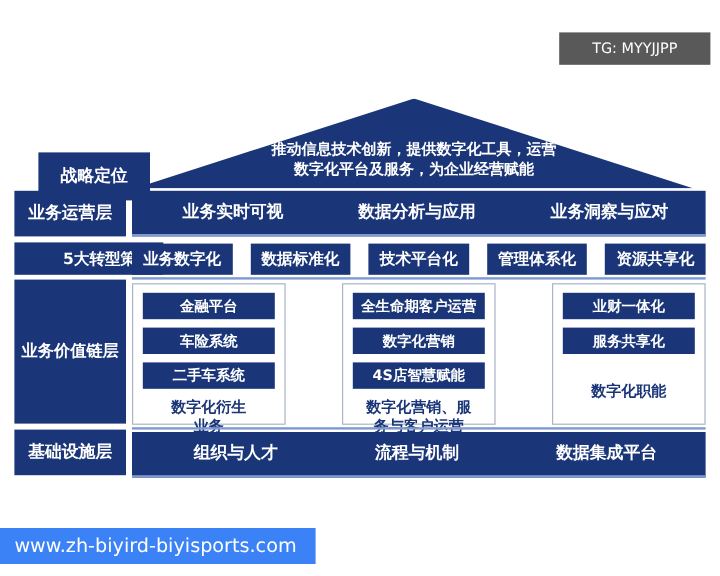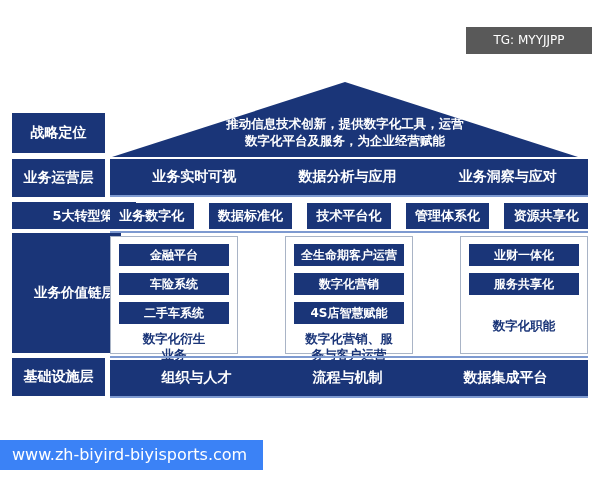--- a/index.html
+++ b/index.html
@@ -11,24 +11,24 @@
   .tg-badge{
     position:absolute;top:8px;right:8px;width:126px;height:27px;
     background:#595959;color:#fff;font-size:12px;line-height:27px;text-align:center;margin-top:19px;
   }
   
   .layer-label{
     position:absolute;left:12px;width:93px;background:#1A3578;color:#fff;
     font-weight:bold;display:flex;align-items:center;justify-content:center;
     text-align:center;font-size:14px;white-space:nowrap;
   }
-  .ll-strategy{top:113px;height:40px;}
+  .ll-strategy{top:127px;height:40px;margin-left:20px;}
   .ll-operation{top:159px;height:38px;}
   .ll-transform{top:202px;height:27px;font-size:13px;padding-left:31px;}
-  .ll-value{top:233px;height:120px;font-size:13.5px;padding-left:16px;}
+  .ll-value{top:233px;height:120px;font-size:13.5px;}
   .ll-infra{top:358px;height:38px;}
   
   .roof{
     position:absolute;left:112px;top:82px;width:466px;height:75px;background:#1A3578;
     clip-path:polygon(50% 0,100% 100%,0 100%);
   }
   .roof-text{
     position:absolute;left:0;right:0;bottom:7px;color:#fff;font-weight:bold;
     font-size:12.5px;line-height:1.35;text-align:center;
   }

